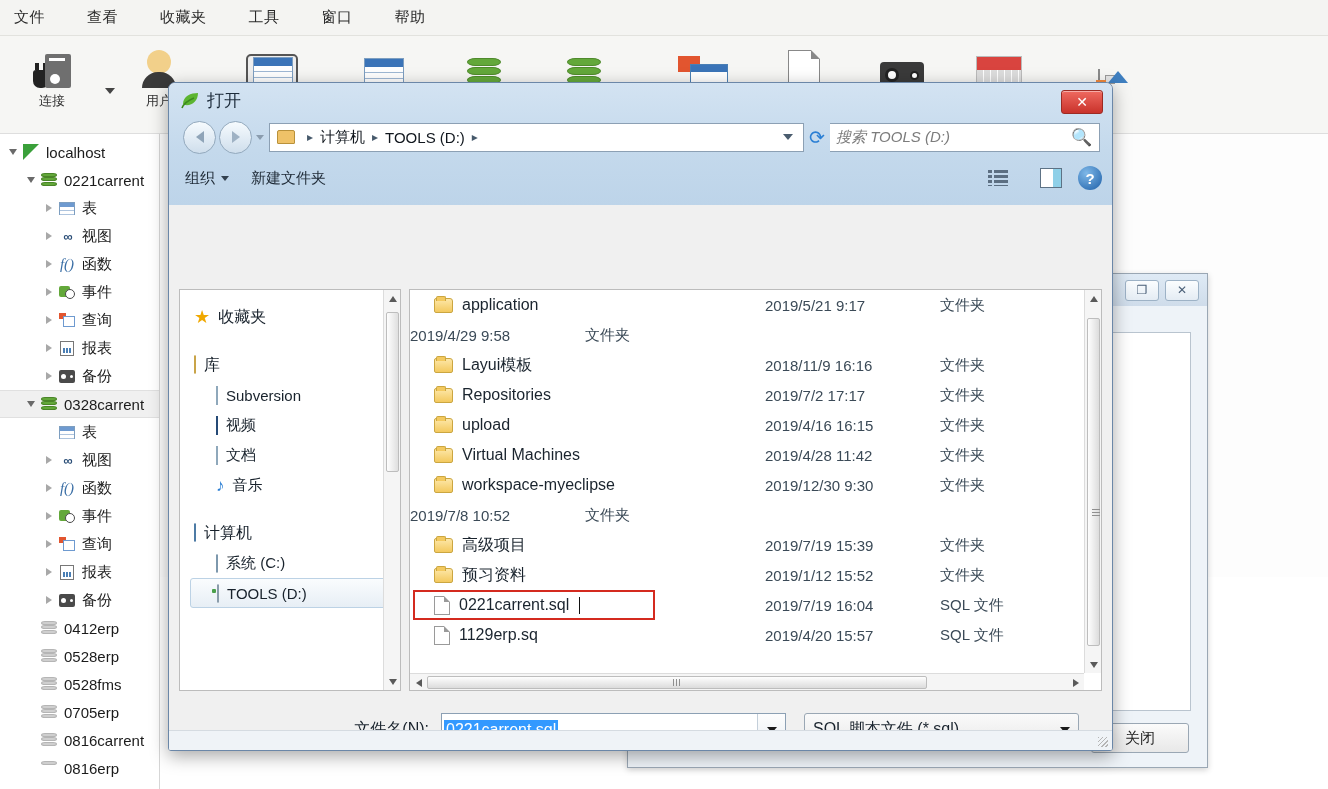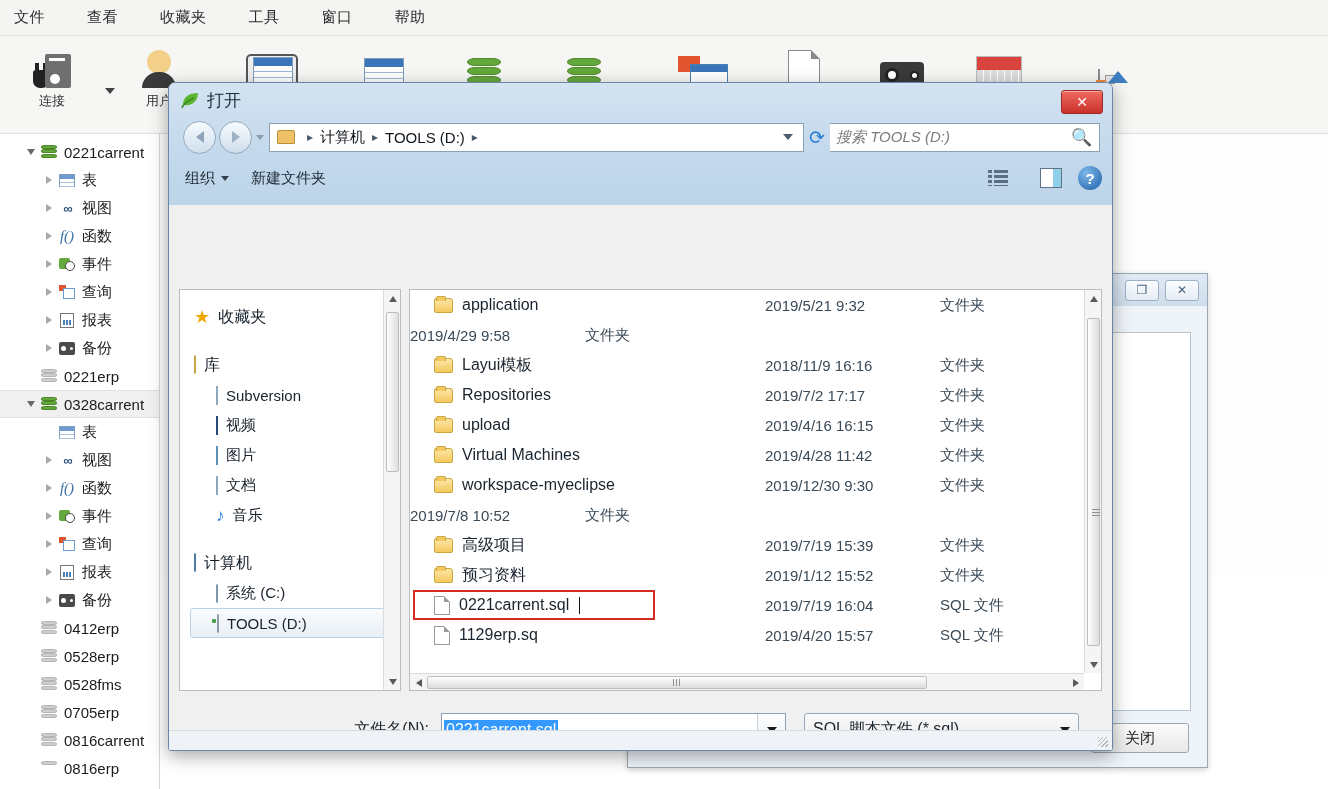--- a/index.html
+++ b/index.html
@@ -327,20 +327,30 @@
         <span style="position:relative;">
           <span class="ic-imp"><span class="sq"></span><span class="tri"></span></span>
           <span class="ic-orange"></span>
         </span>
       </div>
     </div>
   </div>
 
   <div class="tree" id="tree">
       <div class="tnode">
+        <span style="display:inline-block;width:6px"></span>
+        <span class="tw">
+          <span class="arrow-d"></span>
+        </span>
+        <span class="ti">
+          <span class="s-localhost"></span>
+        </span>
+        <span class="tlabel">localhost</span>
+      </div>
+      <div class="tnode">
         <span style="display:inline-block;width:24px"></span>
         <span class="tw">
           <span class="arrow-d"></span>
         </span>
         <span class="ti">
           <span class="s-db">
             <i></i>
             <i></i>
             <i></i>
           </span>
@@ -423,32 +433,20 @@
         <span class="tw">
           <span class="arrow-r"></span>
         </span>
         <span class="ti">
           <span class="s-bak">
             <u></u>
             <u style="width:3px;height:3px"></u>
           </span>
         </span>
         <span class="tlabel">备份</span>
-      </div>
-      <div class="tnode">
-        <span style="display:inline-block;width:24px"></span>
-        <span class="tw"></span>
-        <span class="ti">
-          <span class="s-db gray">
-            <i></i>
-            <i></i>
-            <i></i>
-          </span>
-        </span>
-        <span class="tlabel">0221erp</span>
       </div>
       <div class="tnode sel">
         <span style="display:inline-block;width:24px"></span>
         <span class="tw">
           <span class="arrow-d"></span>
         </span>
         <span class="ti">
           <span class="s-db">
             <i></i>
             <i></i>
@@ -704,24 +702,20 @@
             </div>
             <div class="npitem sub">
               <span><span class="ic-svn"></span></span>
               <span>Subversion</span>
             </div>
             <div class="npitem sub">
               <span><span class="ic-vid"></span></span>
               <span>视频</span>
             </div>
             <div class="npitem sub">
-              <span><span class="ic-pic"></span></span>
-              <span>图片</span>
-            </div>
-            <div class="npitem sub">
               <span><span class="ic-doc2"></span></span>
               <span>文档</span>
             </div>
             <div class="npitem sub">
               <span><span class="ic-mus">♪</span></span>
               <span>音乐</span>
             </div>
             <div class="np-space"></div>
             <div class="npitem">
               <span><span class="ic-comp"></span></span>
@@ -747,21 +741,21 @@
         </div>
       </div>
 
       <div class="filepane">
         <div id="filelist">
             <div class="frow">
               <span class="nm">
                 <span class="fi-folder"></span>
                 <span>application</span>
               </span>
-              <span class="dt">2019/5/21 9:32</span>
+              <span class="dt">2019/5/21 9:17</span>
               <span class="tp">文件夹</span>
             </div>
             <div class="frow">
               <span class="dt">2019/4/29 9:58</span>
               <span class="tp">文件夹</span>
             </div>
             <div class="frow">
               <span class="nm">
                 <span class="fi-folder"></span>
                 <span>Layui模板</span>

